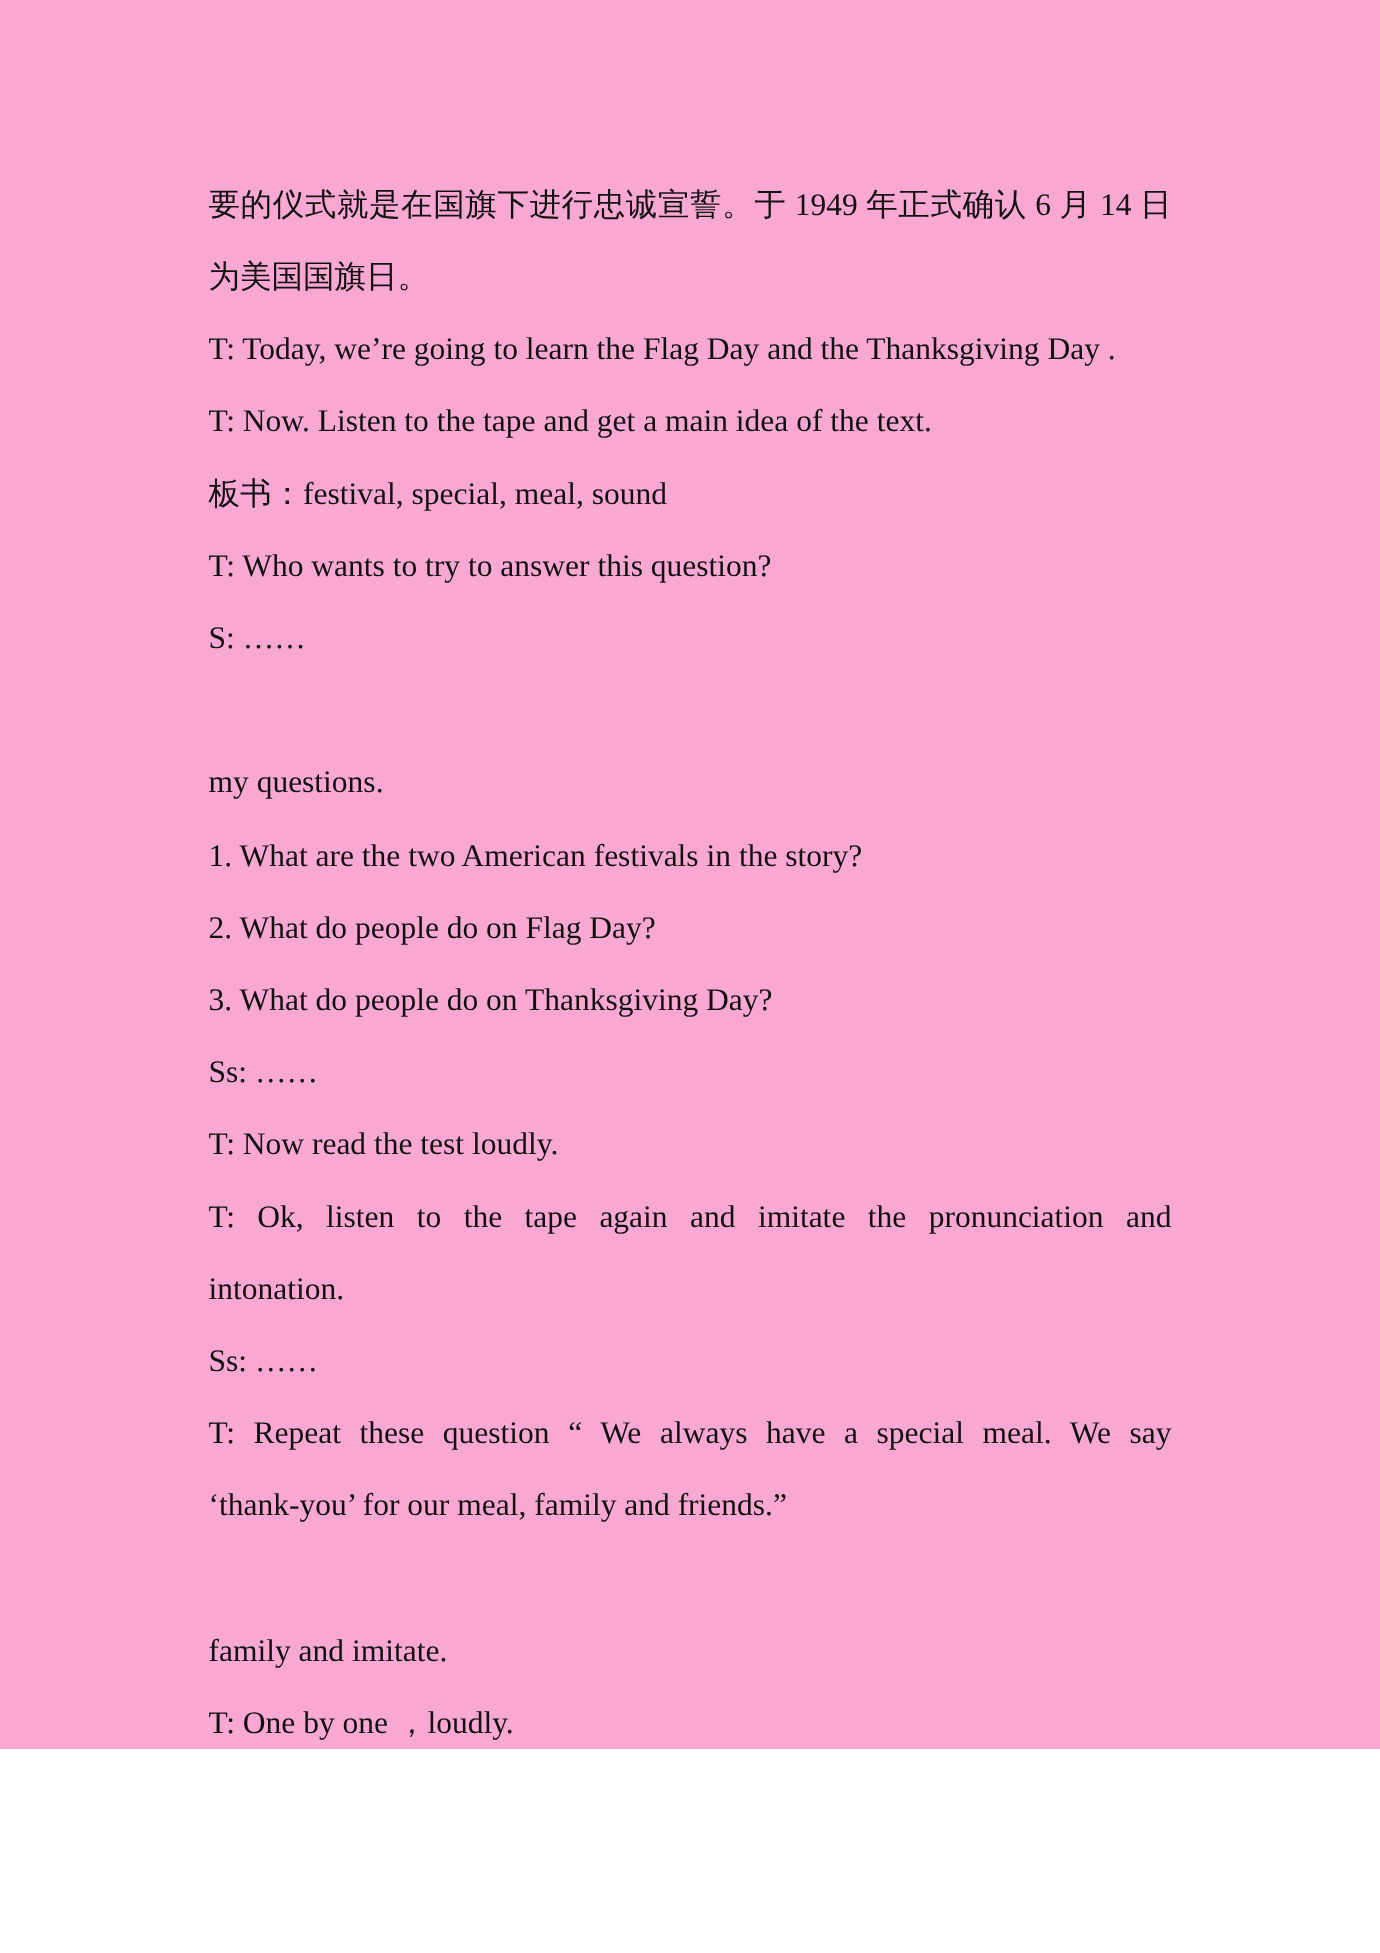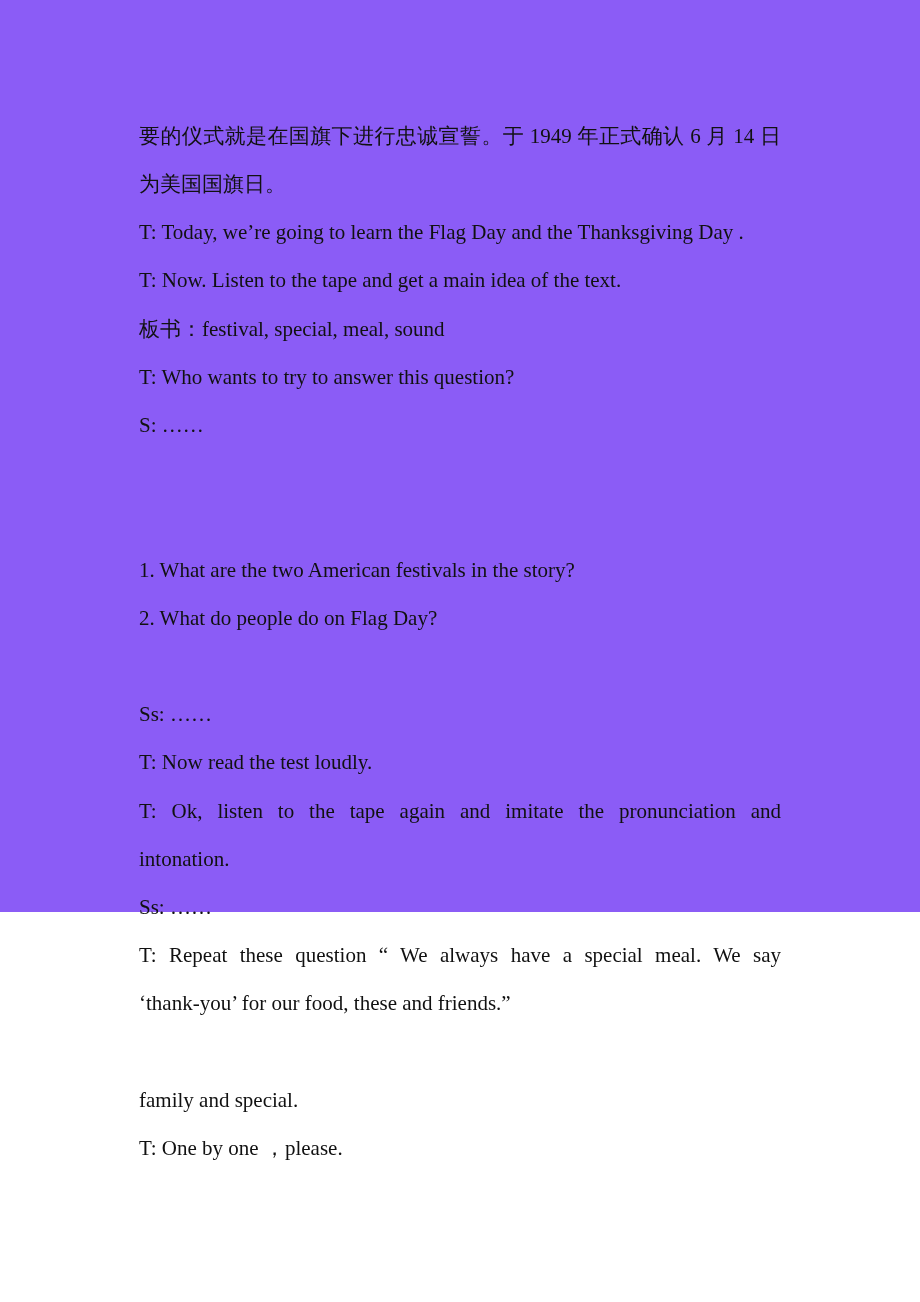--- a/index.html
+++ b/index.html
@@ -1,17 +1,17 @@
 <!DOCTYPE html>
 <html><head>
   <meta charset="utf-8">
   <style>
     html, body { margin: 0; padding: 0; background: #ffffff; }
     body { width: 920px; height: 1302px; position: relative; overflow: hidden; }
-    .page { position: absolute; left: 0; top: 0; width: 920px; height: 912px; background: #8b5cf6; }
+    .page { position: absolute; left: 0; top: 0; width: 920px; height: 1166px; background: #f9a8d4; }
     .line {
       position: absolute;
       left: 139px;
       width: 642px;
       font-family: "Liberation Serif", "DejaVu Serif", serif;
       font-size: 21px;
       line-height: 30px;
       color: #111111;
       white-space: nowrap;
     }
@@ -25,24 +25,26 @@
 <body>
 
 <div class="page">
   <div class="line justify" style="top:121px">要的仪式就是在国旗下进行忠诚宣誓。于 1949 年正式确认 6 月 14 日</div>
   <div class="line" style="top:169px">为美国国旗日。</div>
   <div class="line" style="top:265px">T: Now. Listen to the tape and get a main idea of the text.</div>
   <div class="line" style="top:217px">T: Today, we’re going to learn the Flag Day and the Thanksgiving Day .</div>
   <div class="line" style="top:314px">板书：festival, special, meal, sound</div>
   <div class="line" style="top:362px">T: Who wants to try to answer this question?</div>
   <div class="line" style="top:410px">S: ……</div>
+  <div class="line" style="top:506px">my questions.</div>
   <div class="line" style="top:555px">1. What are the two American festivals in the story?</div>
   <div class="line" style="top:603px">2. What do people do on Flag Day?</div>
+  <div class="line" style="top:651px">3. What do people do on Thanksgiving Day?</div>
   <div class="line" style="top:699px">Ss: ……</div>
   <div class="line" style="top:747px">T: Now read the test loudly.</div>
   <div class="line justify" style="top:796px">T: Ok, listen to the tape again and imitate the pronunciation and</div>
   <div class="line" style="top:844px">intonation.</div>
   <div class="line" style="top:892px">Ss: ……</div>
   <div class="line justify" style="top:940px">T: Repeat these question  “ We always have a special meal. We say</div>
-  <div class="line" style="top:988px"> ‘thank-you’  for our food, these and friends.”</div>
-  <div class="line" style="top:1085px">family and special.</div>
-  <div class="line" style="top:1133px">T: One by one ，please.</div>
+  <div class="line" style="top:988px"> ‘thank-you’  for our meal, family and friends.”</div>
+  <div class="line" style="top:1085px">family and imitate.</div>
+  <div class="line" style="top:1133px">T: One by one ，loudly.</div>
 </div>
 
 </body></html>

